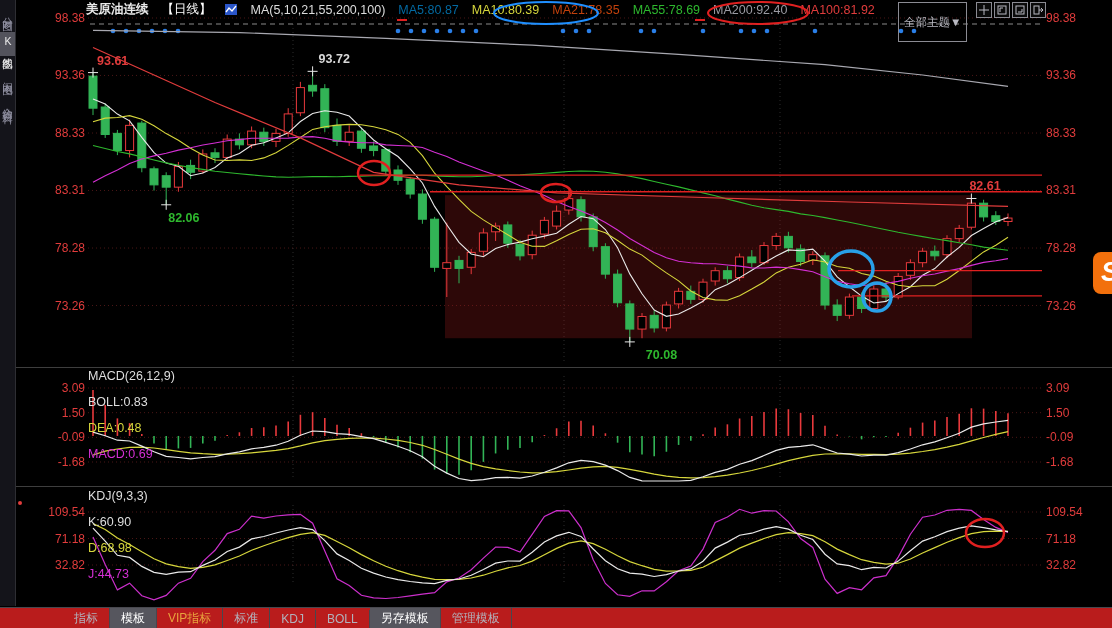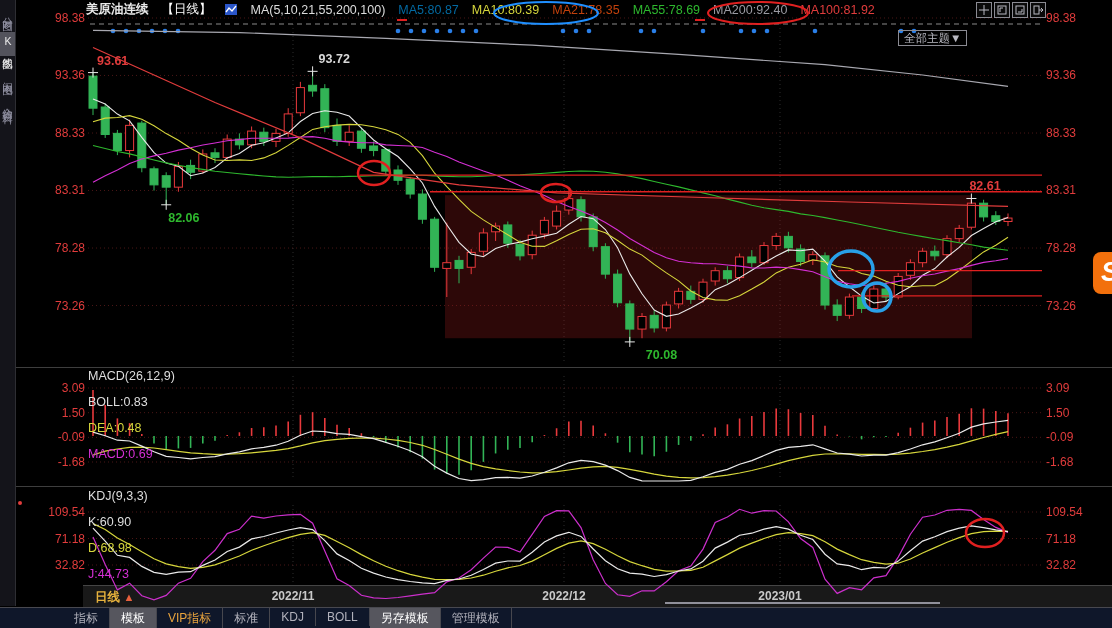--- a/index.html
+++ b/index.html
@@ -6,22 +6,22 @@
   #app{position:relative;width:1112px;height:628px;background:#000;overflow:hidden;
        font-family:"Liberation Sans","DejaVu Sans",sans-serif;text-decoration:underline;}
   
   #header{position:absolute;left:86px;top:0;height:19px;display:flex;align-items:center;gap:13px;
           font-size:12.5px;white-space:nowrap;z-index:10;}
   .t-symbol{color:#e9e9e9;font-weight:bold;}
   .t-period{color:#ffffff;}
   .t-maset{color:#dcdcdc;}
   .ma-val{font-weight:normal;}
   #chart-icon{width:13px;height:13px;display:inline-block;}
-  #theme-btn{position:absolute;left:898px;top:2px;height:14px;line-height:14px;padding:0 5px;
-             border:1px solid #8b8b93;color:#b9b9c2;font-size:11.5px;z-index:11;cursor:pointer;margin-top:28px;}
+  #theme-btn{position:absolute;left:898px;top:2px;height:14px;line-height:14px;padding:12px 5px;
+             border:1px solid #8b8b93;color:#b9b9c2;font-size:11.5px;z-index:11;cursor:pointer;}
   .tool-btn{position:absolute;top:2px;width:14px;height:14px;border:1px solid #8b8b93;z-index:11;
             display:flex;align-items:center;justify-content:center;cursor:pointer;background:#0a0a0a;}
   
   #sidebar{position:absolute;left:0;top:0;width:15px;height:606px;background:#14141a;
            border-right:1px solid #2e2e33;z-index:10;}
   .side-item{writing-mode:vertical-rl;text-orientation:upright;letter-spacing:2px;
              color:#8f8fa0;font-size:10.5px;width:15px;text-align:center;padding:3px 0;cursor:pointer;}
   .side-item.active{background:#53535c;color:#ececec;}
   
   .panel-header{position:absolute;left:88px;display:flex;gap:12px;font-size:12.5px;z-index:6;white-space:nowrap;flex-direction:column;}
@@ -33,22 +33,22 @@
   #chart-svg{position:absolute;left:0;top:0;z-index:5;pointer-events:none;}
   #overlay-svg{position:absolute;left:0;top:0;z-index:30;pointer-events:none;}
   
   #datebar{position:absolute;left:83px;right:0;top:585px;height:21px;background:#191919;
            border-top:1px solid #454545;border-bottom:1px solid #454545;z-index:4;}
   #period-label{position:absolute;left:12px;top:3px;font-size:12.5px;font-weight:bold;color:#e8b33d;cursor:pointer;}
   #period-label .arr{color:#e8603d;font-size:11px;}
   .date-label{position:absolute;top:3px;width:60px;text-align:center;color:#c9c9c9;font-size:12px;font-weight:bold;}
   #scroll-thumb{position:absolute;top:16px;height:2px;background:#90909a;cursor:pointer;}
   
-  #tabbar{position:absolute;left:0;right:0;top:607px;height:21px;background:#0f172a;
-          border-top:1px solid #48484f;display:flex;align-items:flex-start;z-index:10;}
+  #tabbar{position:absolute;left:0;right:0;top:607px;height:21px;background:#b91c1c;
+          border-top:1px solid #48484f;display:flex;align-items:center;z-index:10;}
   #tabbar .spacer{width:62px;background:#1a1a1e;border-right:1px solid #48484f;}
   .tab{padding:2px 11px;font-size:12px;color:#b2b2bc;border-right:1px solid #47474e;cursor:pointer;
        display:flex;align-items:center;}
   .tab.selected{background:#56565e;color:#fff;}
   .tab.vip{color:#e8a33d;}
   
   #orange-badge{position:absolute;left:1093px;top:252px;width:34px;height:42px;background:#f2700c;
                 border-radius:8px;color:#fff;font-weight:bold;font-size:27px;line-height:40px;
                 text-align:center;z-index:31;font-style:italic;}
 </style>
@@ -117,25 +117,20 @@
     <span class="ph-yellow">DEA:0.48</span>
     <span class="ph-magenta">MACD:0.69</span>
   </div>
   <div class="panel-header" style="top:489px;">
     <span class="ph-title">KDJ(9,3,3)</span>
     <span class="ph-white">K:60.90</span>
     <span class="ph-yellow">D:68.98</span>
     <span class="ph-magenta">J:44.73</span>
   </div>
 
-  <div id="datebar">
-    <span id="period-label"><span>日线</span> <span class="arr">▲</span></span>
-    <span id="date-labels"><span class="date-label" style="left: 180px;">2022/11</span><span class="date-label" style="left: 451px;">2022/12</span><span class="date-label" style="left: 667px;">2023/01</span></span>
-    <div id="scroll-thumb" style="left: 582px; width: 275px;"></div>
-  </div>
 
   <div id="tabbar">
     <div class="spacer"></div>
   <div class="tab">指标</div>
       <div class="tab selected">模板</div>
       <div class="tab vip">VIP指标</div>
       <div class="tab">标准</div>
       <div class="tab">KDJ</div>
       <div class="tab">BOLL</div>
       <div class="tab selected">另存模板</div>

